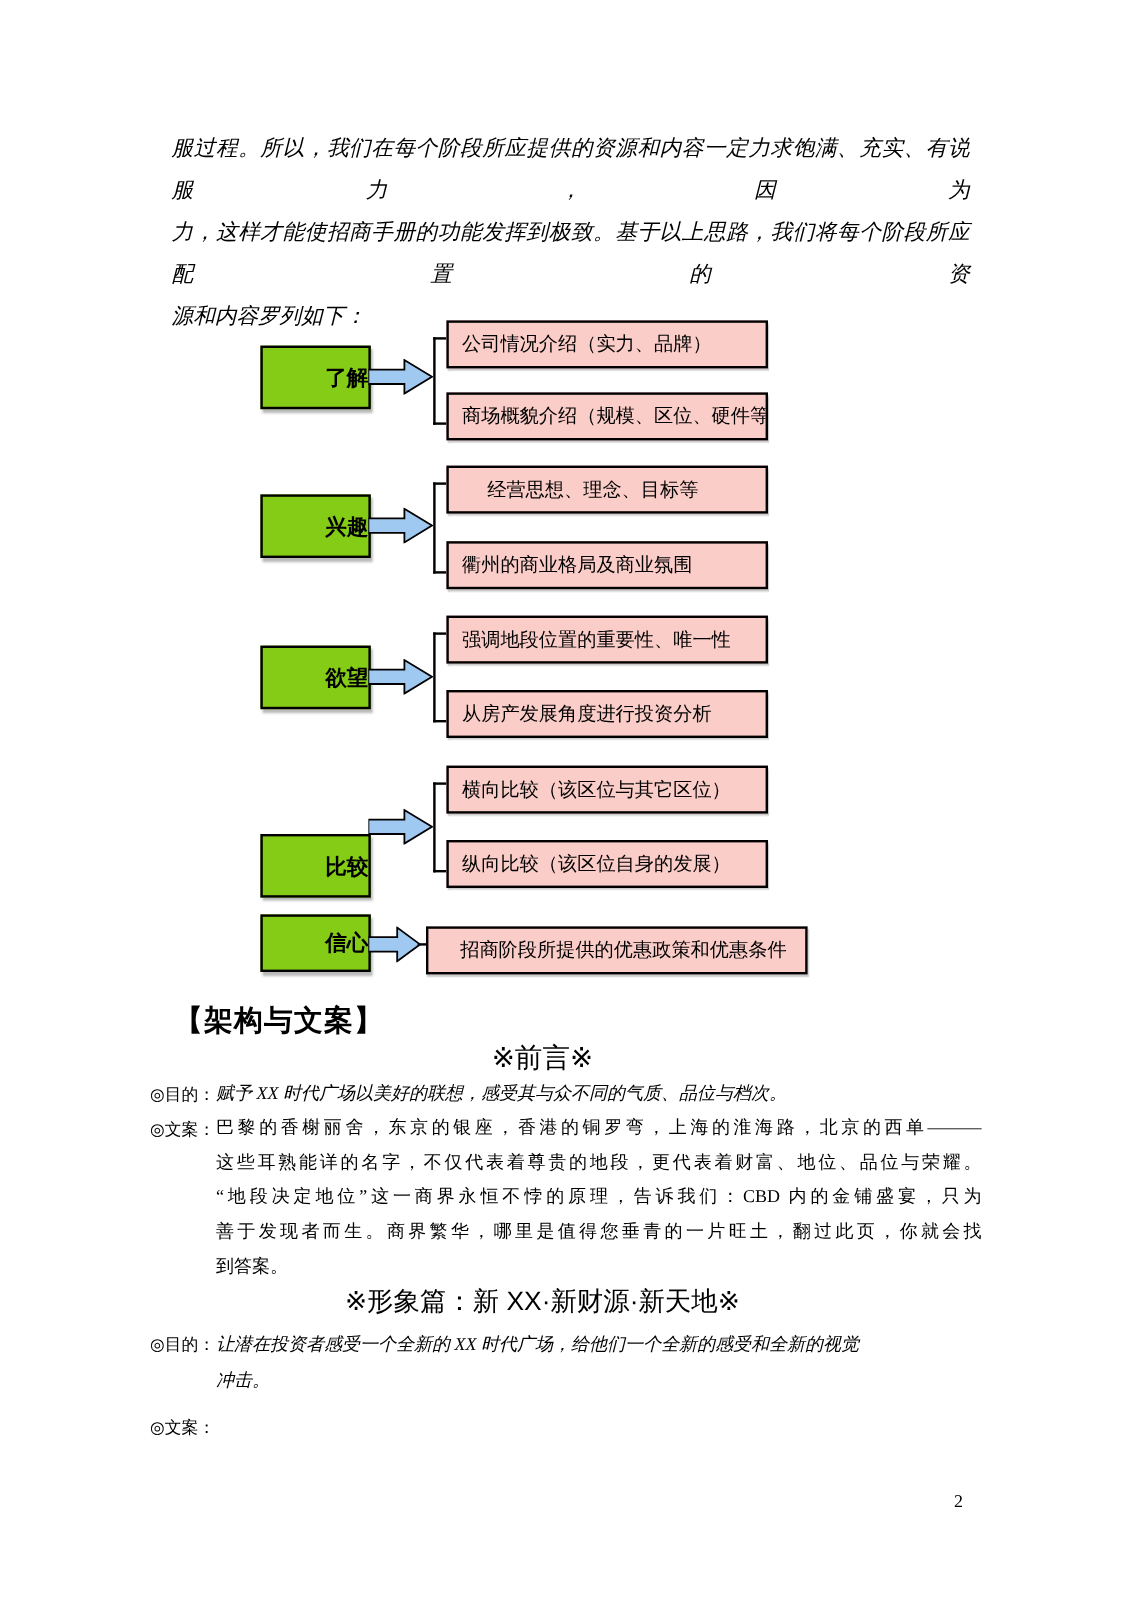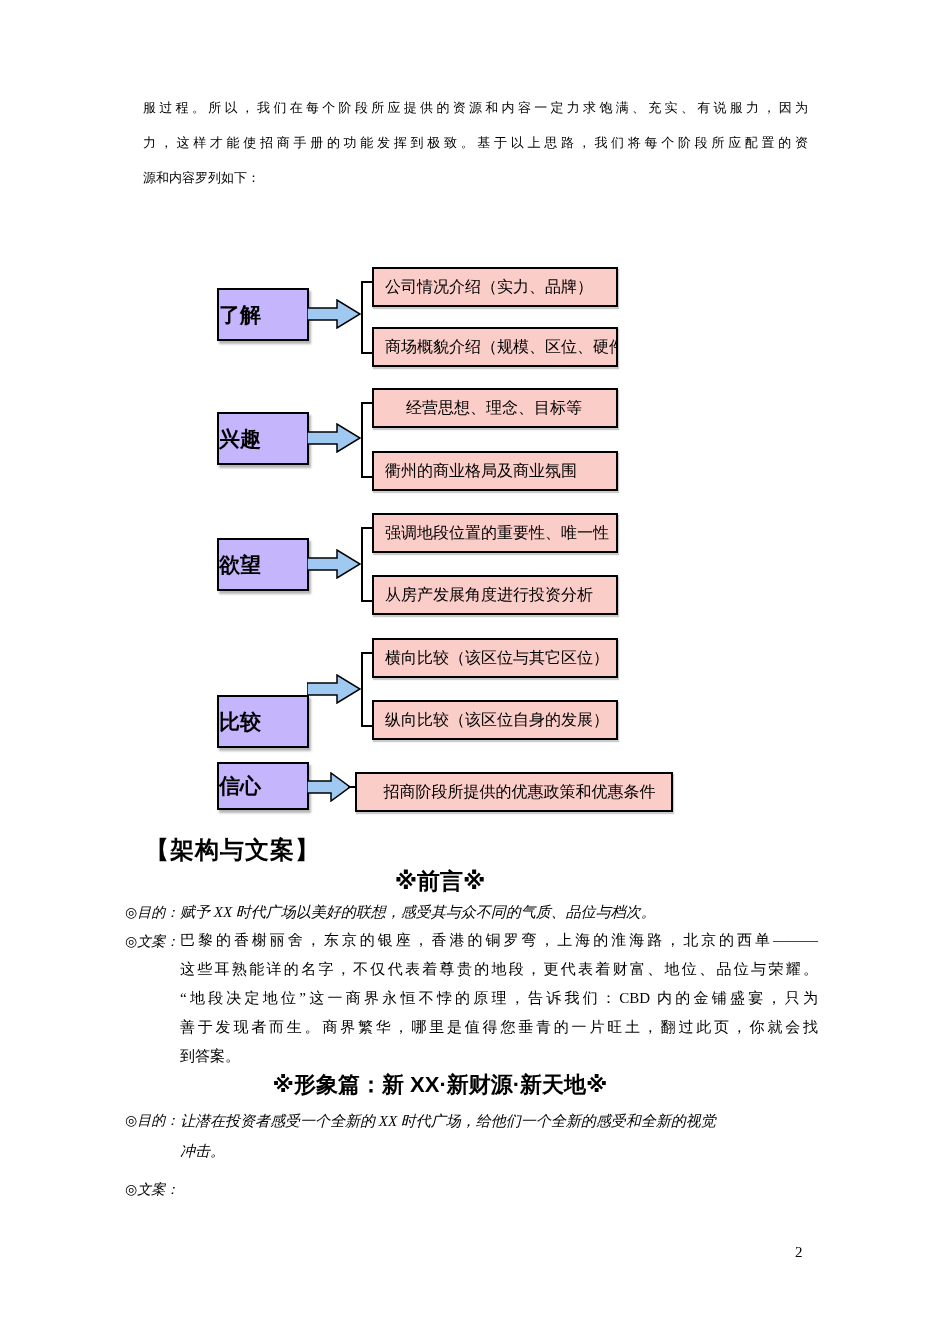--- a/index.html
+++ b/index.html
@@ -3,46 +3,46 @@
 <meta charset="utf-8">
 <style>
   html,body{margin:0;padding:0;background:#ffffff;}
   .page{
     position:relative;width:950px;height:1344px;background:#ffffff;
     margin:0 auto;overflow:hidden;
     font-family:"Liberation Serif","DejaVu Serif",serif;color:#000;
   }
   .abs{position:absolute;}
   
-  .intro{left:143px;top:90px;width:665px;font-size:13px;line-height:35px;}
+  .intro{left:143px;top:106px;width:665px;font-size:18px;line-height:35px;font-style:italic;}
   .jline{text-align:justify;text-align-last:justify;}
   
   .stage-box{
-    width:92px;height:53px;background:#c4b5fd;border:2px solid #000;
+    width:92px;height:53px;background:#84cc16;border:2px solid #000;
     box-shadow:2px 3px 2px rgba(120,120,120,.55);
-    display:flex;align-items:center;justify-content:flex-start;
+    display:flex;align-items:center;justify-content:flex-end;
     font-family:"Liberation Sans","DejaVu Sans",sans-serif;
-    font-weight:bold;font-size:21px;box-sizing:border-box;
+    font-weight:bold;font-size:18px;box-sizing:border-box;
   }
   .item-box{
-    background:#FBCDC8;border:2px solid #000;height:40px;width:246px;
+    background:#FBCDC8;border:2px solid #000;height:40px;width:268px;
     box-shadow:1px 2px 1px rgba(140,140,140,.45);
     display:flex;align-items:center;box-sizing:border-box;
     padding-left:11px;font-size:16px;white-space:nowrap;overflow:hidden;
   }
   .bracket{width:11px;border-left:2px solid #000;border-top:2px solid #000;border-bottom:2px solid #000;box-sizing:border-box;}
   .hline{border-top:2px solid #000;}
   .arrow svg{display:block;}
   
   .h-main{left:145px;top:834px;font-family:"Liberation Sans","DejaVu Sans",sans-serif;font-weight:bold;font-size:24px;letter-spacing:1px;}
-  .h-center{left:0;width:880px;text-align:center;font-family:"Liberation Sans","DejaVu Sans",sans-serif;font-weight:bold;}
+  .h-center{left:0;width:880px;text-align:center;font-family:"Liberation Sans","DejaVu Sans",sans-serif;font-weight:normal;padding-left:12px;}
   .h-preface{top:866px;font-size:23px;}
   .h-image{top:1070px;font-size:22px;}
   
-  .lbl{font-size:14px;white-space:nowrap;font-style:italic;}
+  .lbl{font-size:14px;white-space:nowrap;}
   .content{width:638px;font-size:15px;line-height:29px;}
   .ital{font-style:italic;}
   .pagenum{left:795px;top:1244px;font-size:15px;}
 </style>
 </head>
 <body>
 
 <div class="page">
 
   <div class="abs intro">

